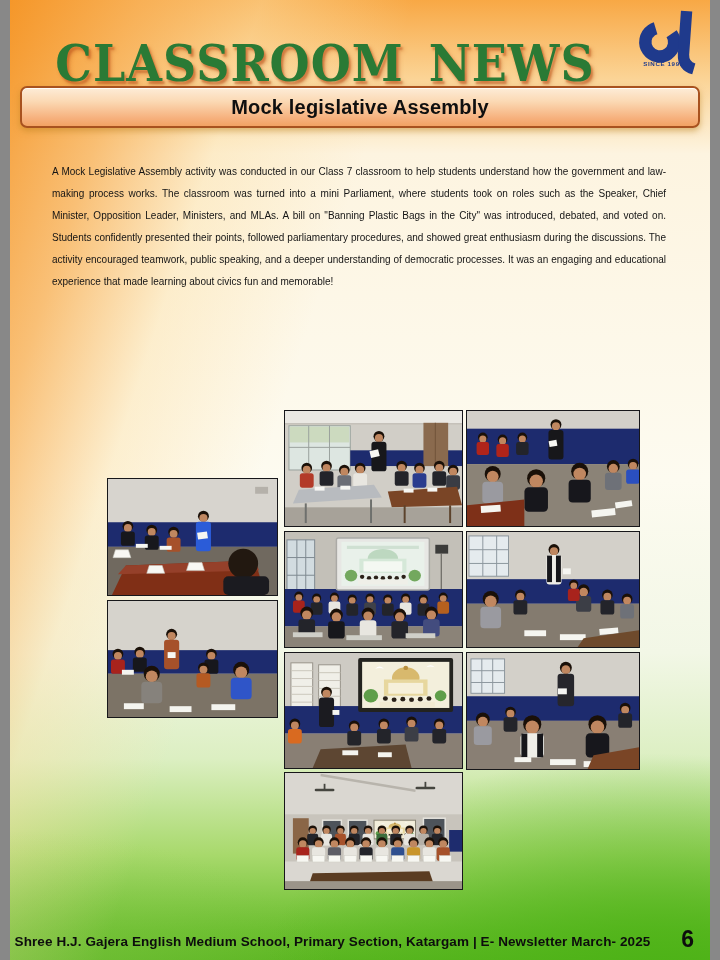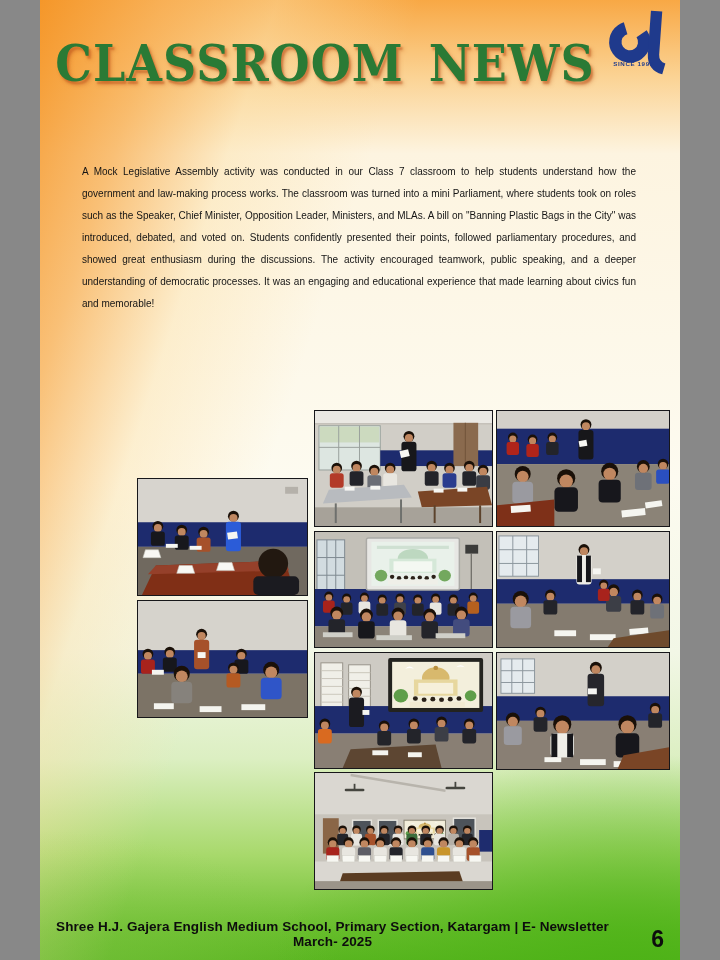--- a/index.html
+++ b/index.html
@@ -1,17 +1,17 @@
 <!DOCTYPE html>
 <html><head>
 <meta charset="utf-8">
 <style>
   html,body{margin:0;padding:0;background:#888;}
   .page{
-    position:relative;width:640px;height:960px;overflow:hidden;margin:0 auto;
+    position:relative;width:700px;height:960px;overflow:hidden;margin:0 auto;
     font-family:"Liberation Sans",sans-serif;
     background:
       radial-gradient(90% 38% at 92% 102%, rgba(76,178,22,.95) 0%, rgba(76,178,22,0) 62%),
       radial-gradient(70% 25% at 0% 104%, rgba(140,200,80,.55) 0%, rgba(140,200,80,0) 70%),
       linear-gradient(108deg, rgba(245,150,40,.95) 0%, rgba(248,178,90,.8) 13%, rgba(252,225,170,.45) 25%, rgba(255,252,240,0) 40%),
       linear-gradient(180deg,#f8a845 0%,#fbd394 8%,#fdf4e0 16%,#fdfbf0 50%,#f2f7e6 68%,#dcefc2 79%,#a8d96c 89%,#69be2d 97%,#5bb621 100%);
   }
   .page-title{
     position:absolute;top:4px;left:0;right:70px;text-align:center;
     font-family:"DejaVu Serif",serif;font-weight:900;font-size:46px;
@@ -117,20 +117,23 @@
   <h1 class="page-title">CLASSROOM NEWS</h1>
 
   <div class="logo">
     <svg viewBox="0 0 64 64" width="66" height="70">
       <circle cx="25" cy="33" r="14" fill="none" stroke="#1f3a8c" stroke-width="12" stroke-dasharray="70 18" transform="rotate(-35 25 33)"></circle>
       <path d="M51 3 L48 45 Q47.5 56 58 59" fill="none" stroke="#1f3a8c" stroke-width="11"></path>
       <text x="9" y="56" font-size="6" font-weight="bold" fill="#1f3a8c" letter-spacing="0.6" font-family="Liberation Sans, sans-serif">SINCE 1995</text>
     </svg>
   </div>
 
+  <div class="banner">
+    <span>Mock legislative Assembly</span>
+  </div>
 
   <p class="article">A Mock Legislative Assembly activity was conducted in our Class 7 classroom to help students understand how the government and law-making process works. The classroom was turned into a mini Parliament, where students took on roles such as the Speaker, Chief Minister, Opposition Leader, Ministers, and MLAs. A bill on "Banning Plastic Bags in the City" was introduced, debated, and voted on. Students confidently presented their points, followed parliamentary procedures, and showed great enthusiasm during the discussions. The activity encouraged teamwork, public speaking, and a deeper understanding of democratic processes. It was an engaging and educational experience that made learning about civics fun and memorable!</p>
 
   <div>
 
     <figure class="photo ph-l1">
       <svg viewBox="0 0 170 118" preserveAspectRatio="none">
         <rect width="170" height="118" fill="#d7d4ce"></rect>
         <rect x="148" y="8" width="13" height="7" fill="#b5b1aa"></rect>
         <rect y="44" width="170" height="25" fill="#1d2b6e"></rect>

